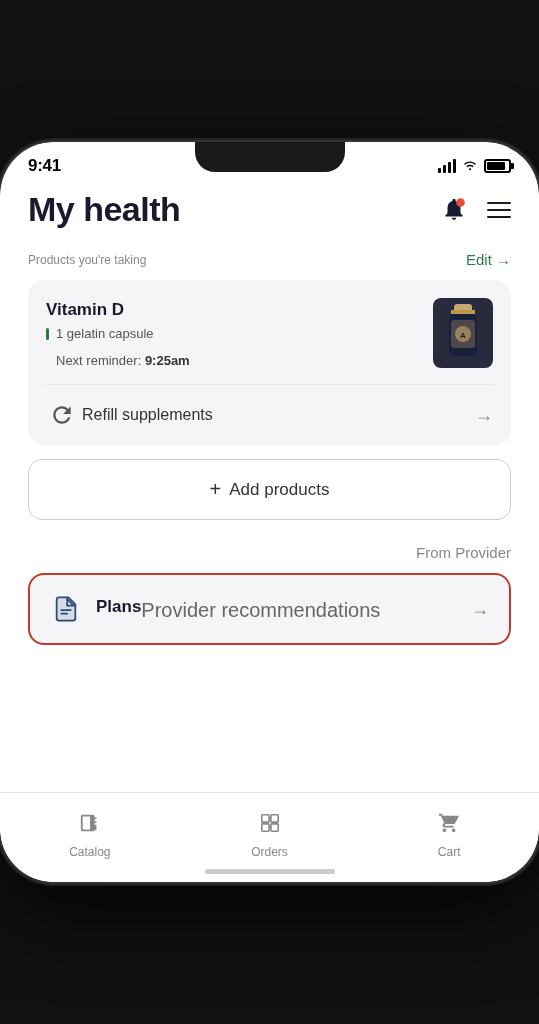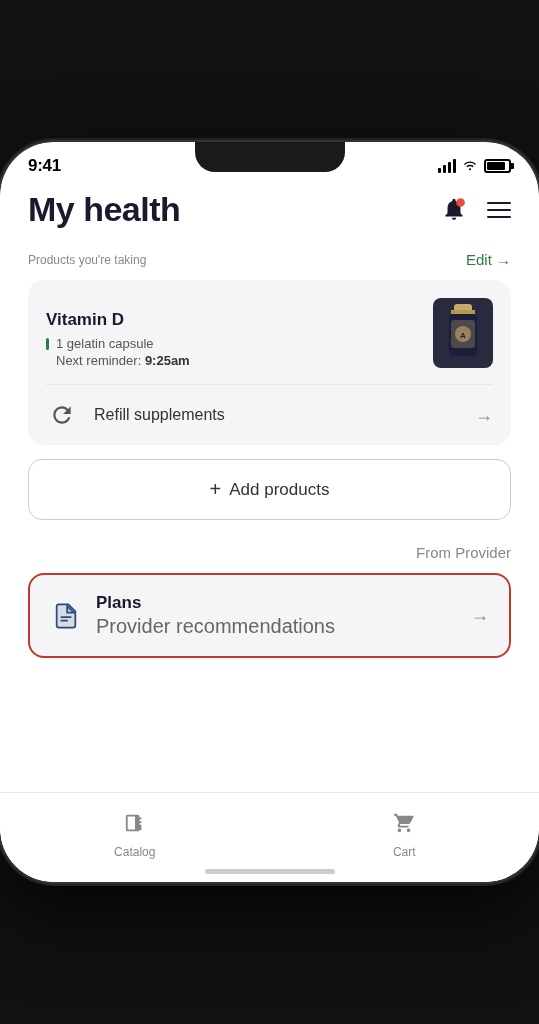--- a/index.html
+++ b/index.html
@@ -218,21 +218,21 @@
     .product-name {
       font-size: 17px;
       font-weight: 600;
       color: #1a1a2e;
       margin-bottom: 6px;
     }
 
     .product-details {
       display: flex;
       flex-direction: column;
-      gap: 2px;
+      gap: 12px;
     }
 
     .product-dose {
       font-size: 13px;
       color: #555;
       padding-left: 10px;
       position: relative;
     }
 
     .product-dose::before {
@@ -275,21 +275,21 @@
       align-items: center;
       justify-content: space-between;
       padding: 14px 0;
       border-top: 1px solid #e5e5ea;
       cursor: pointer;
     }
 
     .refill-left {
       display: flex;
       align-items: center;
-      gap: 16px;
+      gap: 4px;
     }
 
     .refill-icon {
       width: 32px;
       height: 32px;
       display: flex;
       align-items: center;
       justify-content: center;
     }
 
@@ -357,21 +357,21 @@
       width: 32px;
       height: 32px;
       display: flex;
       align-items: center;
       justify-content: center;
       color: #2d4a7a;
     }
 
     .plans-text {
       display: flex;
-      flex-direction: column;
+      flex-direction: row;
     }
 
     .plans-title {
       font-size: 17px;
       font-weight: 700;
       color: #1a1a2e;
     }
 
     .plans-subtitle {
       font-size: 20px;
@@ -568,20 +568,31 @@
 
       <div class="nav-item">
         <div class="nav-icon-wrap">
           <svg width="22" height="22" viewBox="0 0 24 24" fill="none">
             <path d="M17 5c0-1.1-.9-2-2-2H4c-1.1 0-2 .9-2 2v14c0 1.1.9 2 2 2h11c1.1 0 2-.9 2-2V5zm-5 14H4V5h8v14zm5-9h2v2h-2v-2zm0 4h2v6h-2v-6zm0-8h2v2h-2V6z" fill="#888"></path>
           </svg>
         </div>
         <span class="nav-label">Catalog</span>
       </div>
 
+      <div class="nav-item">
+        <div class="nav-icon-wrap">
+          <svg width="22" height="22" viewBox="0 0 24 24" fill="none">
+            <rect x="3" y="3" width="8" height="8" rx="1" stroke="#888" stroke-width="1.8" fill="none"></rect>
+            <rect x="13" y="3" width="8" height="8" rx="1" stroke="#888" stroke-width="1.8" fill="none"></rect>
+            <rect x="3" y="13" width="8" height="8" rx="1" stroke="#888" stroke-width="1.8" fill="none"></rect>
+            <rect x="13" y="13" width="8" height="8" rx="1" stroke="#888" stroke-width="1.8" fill="none"></rect>
+          </svg>
+        </div>
+        <span class="nav-label">Orders</span>
+      </div>
 
       <div class="nav-item">
         <div class="nav-icon-wrap">
           <svg width="22" height="22" viewBox="0 0 24 24" fill="none">
             <path d="M7 18c-1.1 0-1.99.9-1.99 2S5.9 22 7 22s2-.9 2-2-.9-2-2-2zM1 2v2h2l3.6 7.59-1.35 2.45c-.16.28-.25.61-.25.96C5 16.1 6.1 17 7 17h10v-2H7.42c-.14 0-.25-.11-.25-.25l.03-.12.9-1.63H17c.75 0 1.41-.41 1.75-1.03l3.58-6.49A1 1 0 0021.46 4H5.21l-.94-2H1zm16 16c-1.1 0-1.99.9-1.99 2s.89 2 1.99 2 2-.9 2-2-.9-2-2-2z" fill="#888"></path>
           </svg>
         </div>
         <span class="nav-label">Cart</span>
       </div>
 

